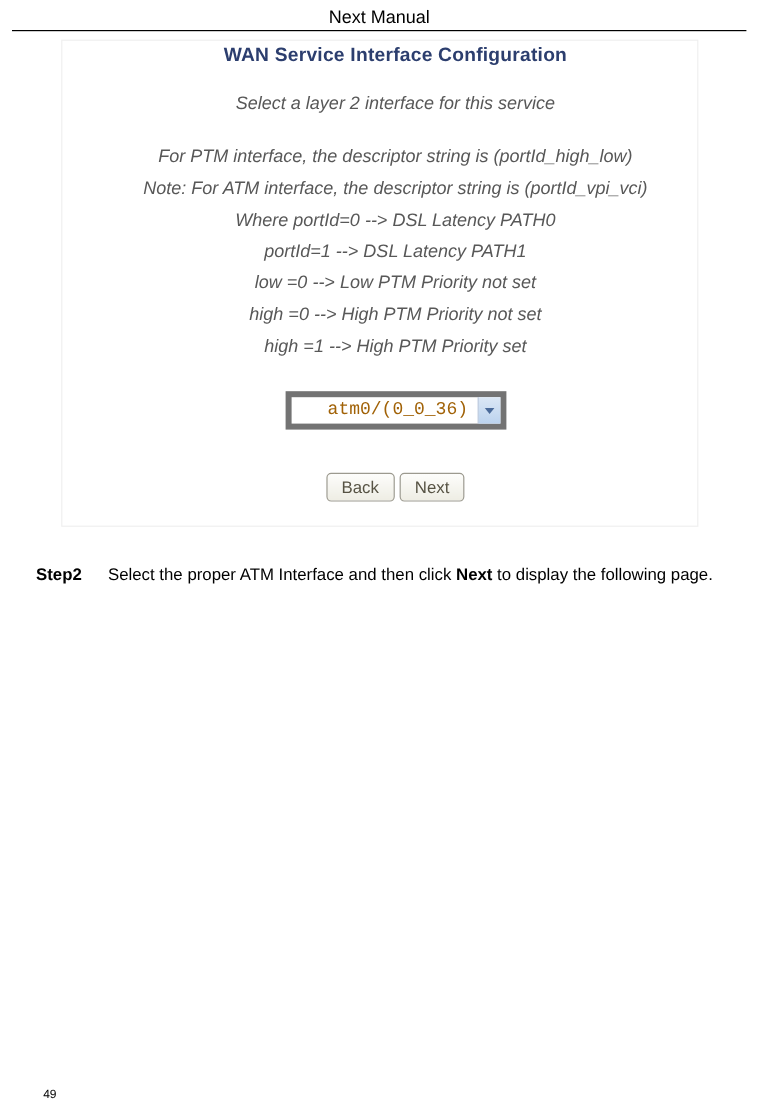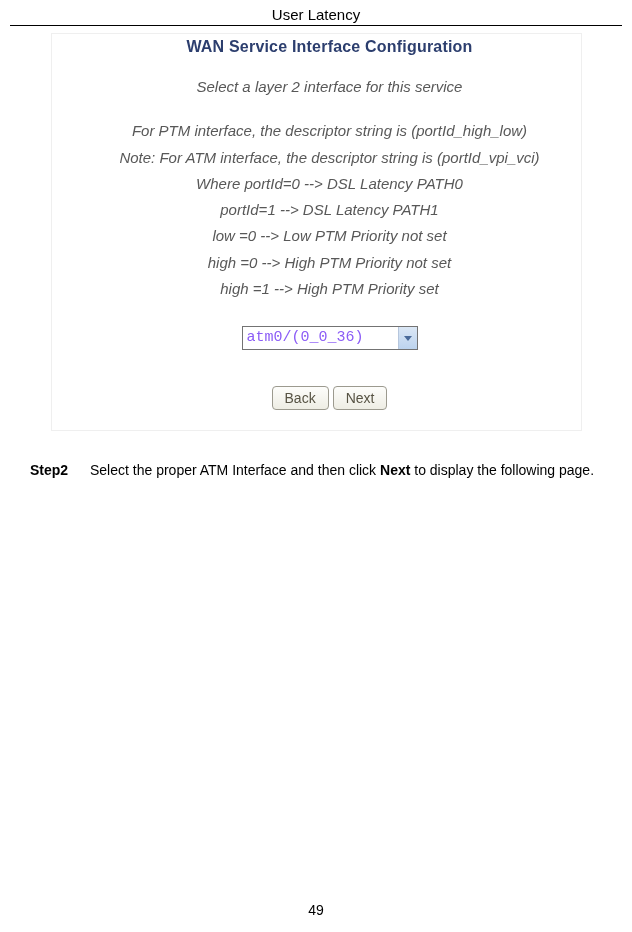--- a/index.html
+++ b/index.html
@@ -42,29 +42,29 @@
   .note-block .sub-line {
     display: block;
     font-style: italic;
   }
   .select-wrap {
     margin: 24px auto 36px auto;
     display: inline-block;
     position: relative;
   }
   .fake-select {
-    border: 1px solid #737373;
+    border: 5px solid #737373;
     background: #fff;
     font-family: "Courier New", monospace;
     font-size: 15px;
-    color: #8b5cf6;
+    color: #a16207;
     width: 170px;
     height: 22px;
     line-height: 22px;
-    text-align: left;
+    text-align: center;
     padding-left: 4px;
     position: relative;
     display: inline-block;
   }
   .fake-select-btn {
     position: absolute;
     right: 0;
     top: 0;
     width: 18px;
     height: 22px;
@@ -109,29 +109,29 @@
     flex: 1;
   }
   .step-text .bold {
     font-weight: bold;
   }
   .page-number {
     position: absolute;
     bottom: 14px;
     left: 0;
     right: 0;
-    text-align: center;
-    font-size: 14px;
+    font-size: 10px;
+    padding-left: 36px;
   }
 </style>
 </head>
 <body>
 
 <div class="page-header">
-  <span>User Latency</span>
+  <span>Next Manual</span>
 </div>
 
 <div class="figure">
   <div class="fig-title">WAN Service Interface Configuration</div>
   <div class="note-block">
     <span class="sub-line">Select a layer 2 interface for this service</span>
     <span class="sub-line" style="height:18px;"></span>
     <span class="sub-line">For PTM interface, the descriptor string is (portId_high_low)</span>
     <span class="sub-line">Note: For ATM interface, the descriptor string is (portId_vpi_vci)</span>
     <span class="sub-line">Where portId=0 --&gt; DSL Latency PATH0</span>

